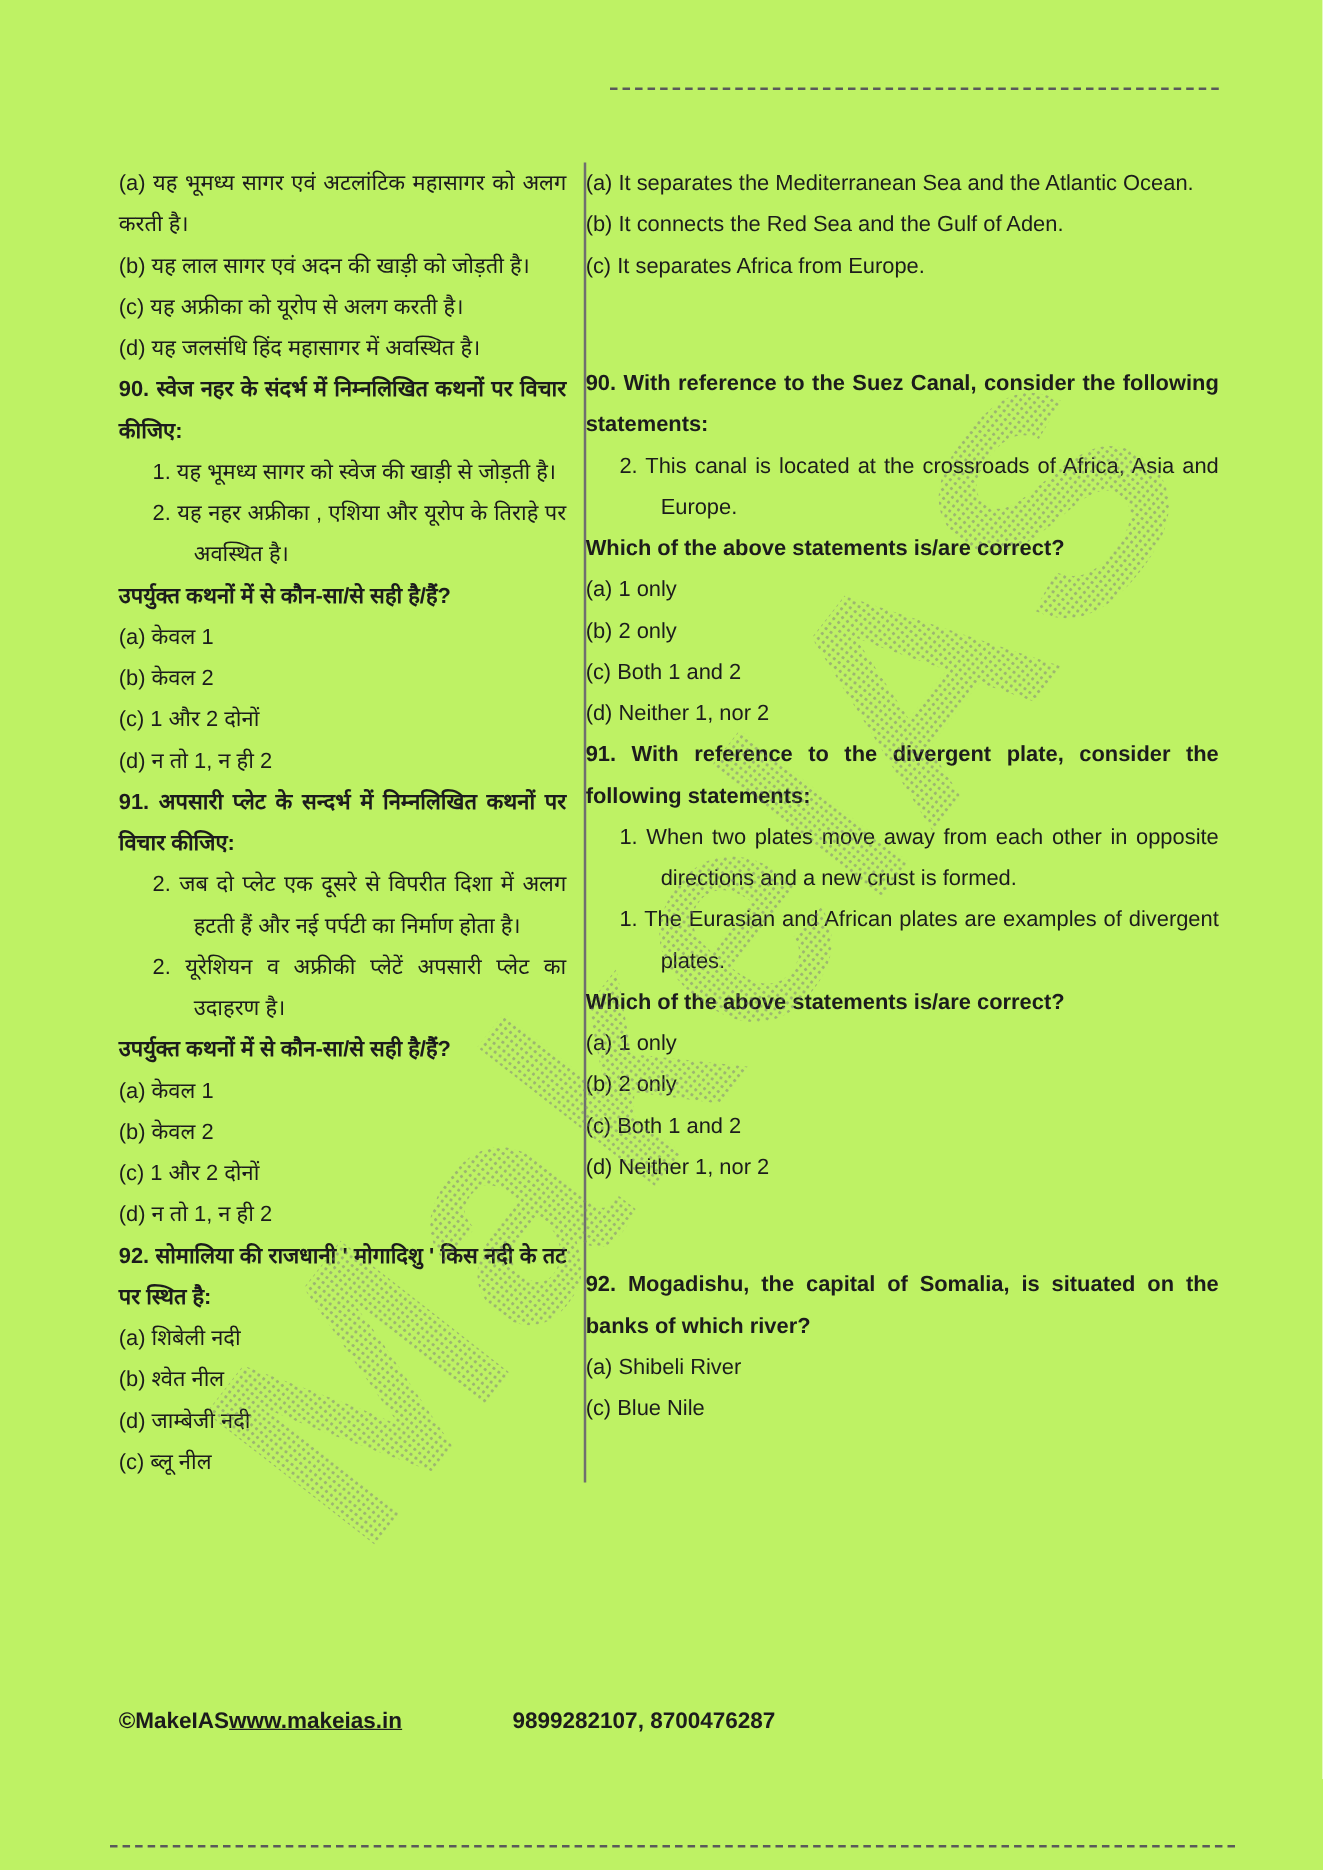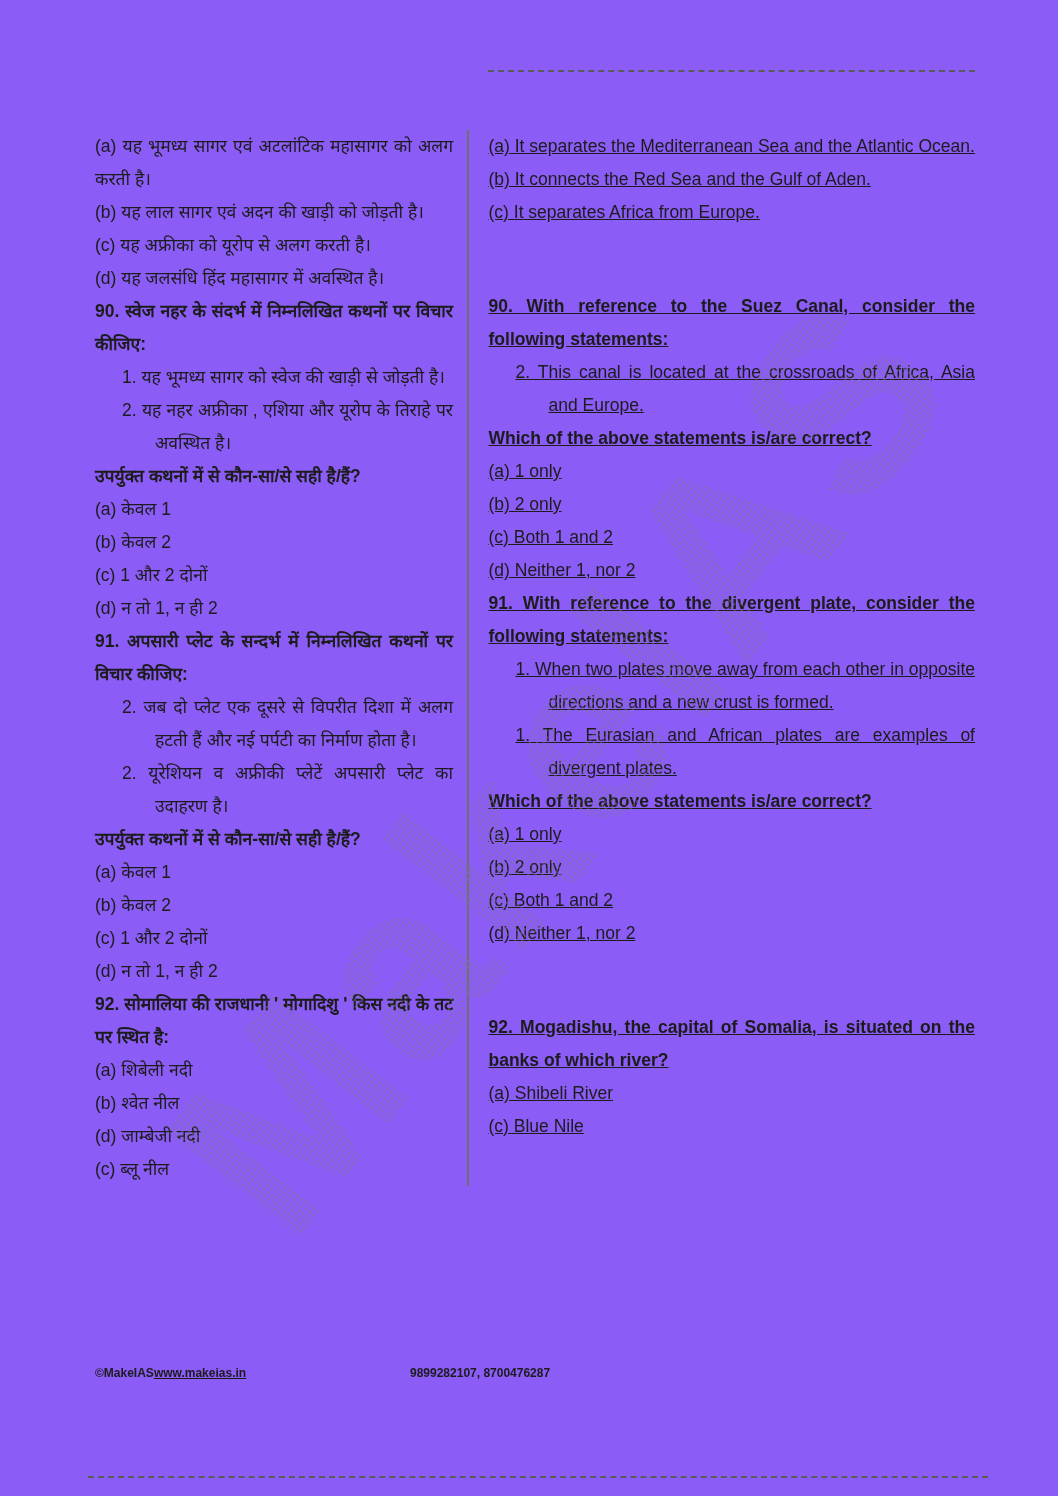--- a/index.html
+++ b/index.html
@@ -3,41 +3,41 @@
 <meta charset="utf-8">
 <style>
   * { margin: 0; padding: 0; box-sizing: border-box; }
   html, body { background: #ffffff; }
   body {
     width: 1058px; height: 1496px;
     position: relative; overflow: hidden;
     font-family: "Liberation Sans", "DejaVu Sans", sans-serif;
     color: #1c1c1c;
   }
-  .sheet { position: absolute; inset: 0; background: #8b5cf6; }
+  .sheet { position: absolute; inset: 0; background: #bef264; }
 
   
   .dash-top    { position: absolute; top: 70px;  left: 488px; width: 487px; border-top: 2px dashed #5a5a5a; }
   .dash-bottom { position: absolute; top: 1476px; left: 88px;  width: 900px; border-top: 2px dashed #5a5a5a; }
 
   
   .columns { position: absolute; top: 130px; left: 95px; right: 83px; display: flex; align-items: stretch; }
   .col-left  { width: 372px; padding-right: 14px; }
   .divider   { width: 1.5px; background: #6f6f6f; }
-  .col-right { flex: 1; padding-left: 20px; text-decoration: underline; }
+  .col-right { flex: 1; padding-left: 0; }
 
   p { font-size: 17.5px; line-height: 33px; text-align: justify; }
   .b { font-weight: bold; }            
   .q { font-weight: bold; }            
   .s { padding-left: 60px; text-indent: -33px; }  
   .mt    { }
   .mt-lg { margin-top: 61px; }
 
   
-  .footer { position: absolute; top: 1366px; left: 95px; right: 83px; height: 30px; font-weight: bold; font-size: 12px; }
+  .footer { position: absolute; top: 1366px; left: 95px; right: 83px; height: 30px; font-weight: bold; font-size: 18px; }
   .footer .brand  { position: absolute; left: 0; }
   .footer .url    { text-decoration: underline; }
   .footer .phones { position: absolute; left: 315px; }
 
   
   .watermark {
     position: absolute; left: -140px; top: 620px; width: 1400px;
     transform: rotate(-52deg);
     font-size: 250px; font-weight: bold; letter-spacing: 8px;
     text-align: center; white-space: nowrap;

